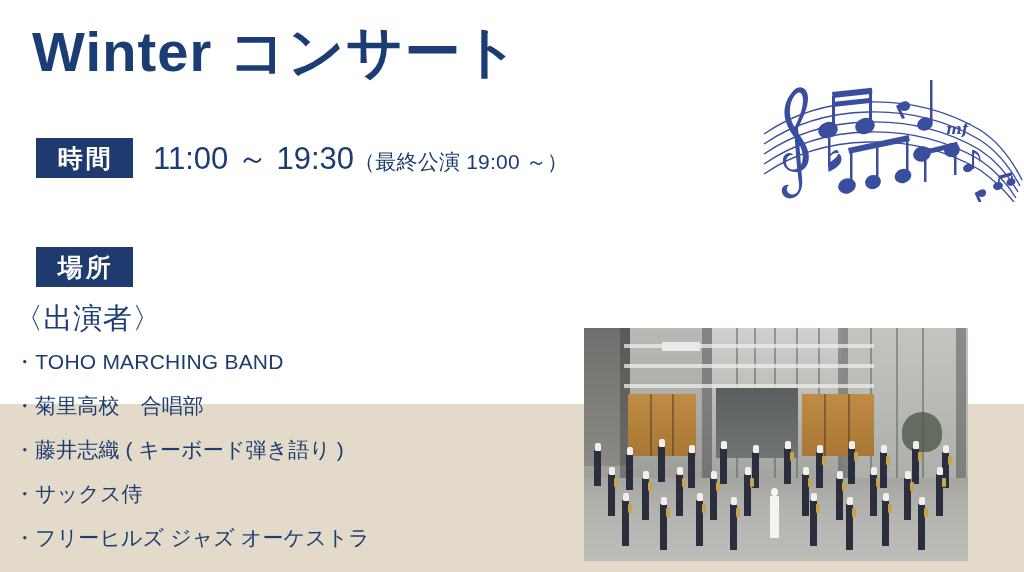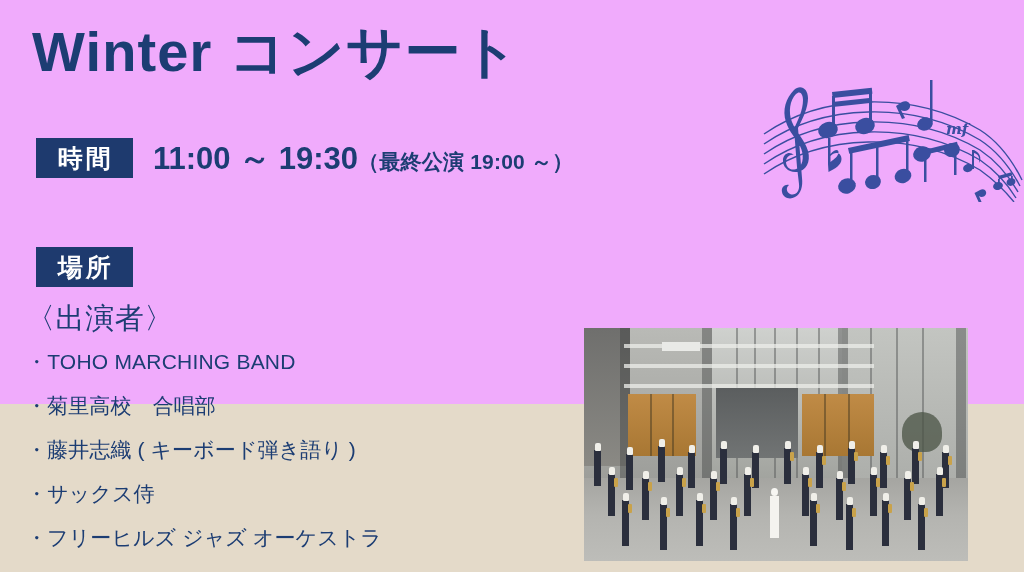--- a/index.html
+++ b/index.html
@@ -11,21 +11,21 @@
     height: 572px;
     overflow: hidden;
     background: #e4dac9;
     font-family: "Liberation Sans", "DejaVu Sans", sans-serif;
     -webkit-font-smoothing: antialiased;
   }
   #poster {
     position: relative;
     width: 1024px;
     height: 404px;
-    background: #f0abfc;
+    background: #ffffff;
   }
 
   
   #title {
     position: absolute;
     left: 32px;
     top: 20px;
     font-size: 56px;
     font-weight: 700;
     letter-spacing: 0.02em;
@@ -56,37 +56,37 @@
     justify-content: center;
     box-sizing: border-box;
     padding-left: 0.1em;
     flex: 0 0 auto;
   }
 
   .info-text {
     margin-left: 20px;
     color: #1c3d73;
     font-size: 31px;
-    font-weight: 700;
+    font-weight: 400;
     line-height: 1.33;
     white-space: nowrap;
   }
   .info-text .note {
     font-size: 21px;
     letter-spacing: 0.01em;
   }
   .info-text .second-line {
     display: block;
     margin-top: 2px;
   }
 
   
   #performers {
     position: absolute;
-    left: 26px;
+    left: 14px;
     top: 296px;
     color: #1c3d73;
     font-size: 31px;
     line-height: 44px;
     white-space: nowrap;
   }
   #performers-heading {
     font-size: 29px;
     letter-spacing: 0.02em;
   }

